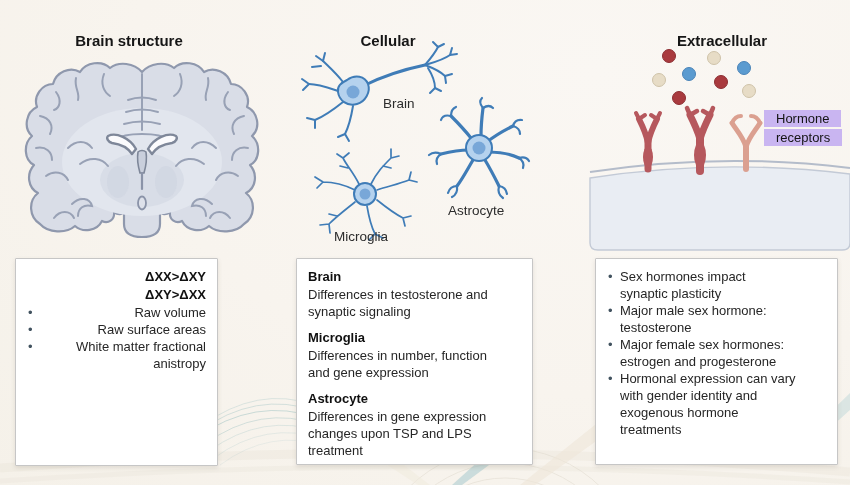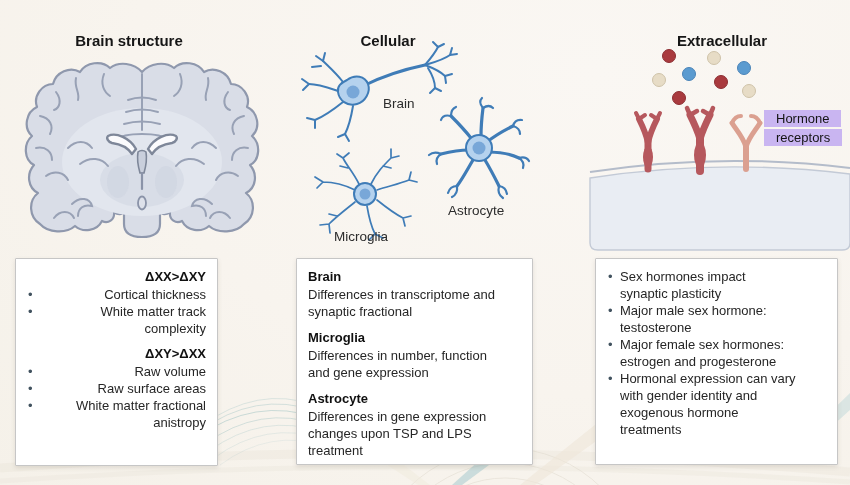--- a/index.html
+++ b/index.html
@@ -207,36 +207,32 @@
     </g>
   </svg>
 
   <span class="cell-label" style="left:383px;top:96px;">Brain</span>
   <span class="cell-label" style="left:334px;top:229px;">Microglia</span>
   <span class="cell-label" style="left:448px;top:203px;">Astrocyte</span>
   <div class="hormone-label" style="left:764px;top:109px;"><span>Hormone receptors</span></div>
 
   <div class="tbox" id="box1" style="left:15px;top:258px;width:203px;height:208px;text-align:right;">
     <div class="bh">ΔXX&gt;ΔXY</div>
-    <ul>
-      <li>Cortical thickness</li>
-      <li>White matter track complexity</li>
-    </ul>
     <div class="bh">ΔXY&gt;ΔXX</div>
     <ul>
       <li>Raw volume</li>
       <li>Raw surface areas</li>
       <li>White matter fractional anistropy</li>
     </ul>
   </div>
 
   <div class="tbox" id="box2" style="left:296px;top:258px;width:237px;height:207px;">
     <div class="grp">
       <div class="bh">Brain</div>
-      <p>Differences in transcriptome and synaptic fractional</p>
+      <p>Differences in testosterone and synaptic signaling</p>
     </div>
     <div class="grp">
       <div class="bh">Microglia</div>
       <p>Differences in number, function and gene expression</p>
     </div>
     <div class="grp">
       <div class="bh">Astrocyte</div>
       <p>Differences in gene expression changes upon TSP and LPS treatment</p>
     </div>
   </div>

